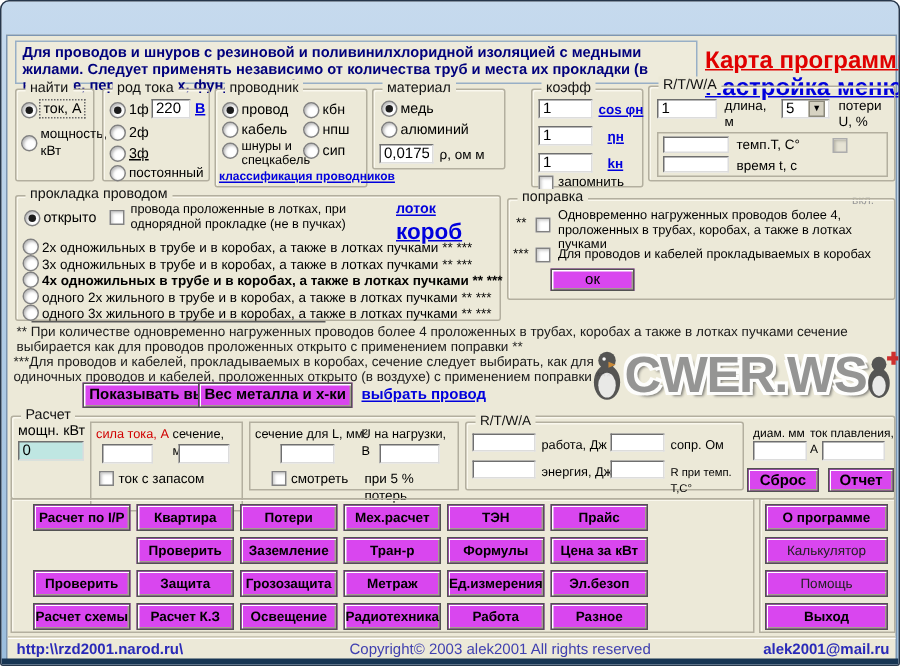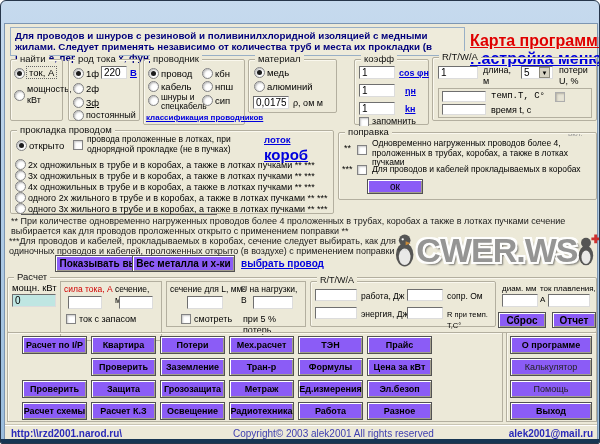--- a/index.html
+++ b/index.html
@@ -36,21 +36,21 @@
   .cb { position:absolute; width:10px; height:10px; background:#fff; border:1px solid #828282;
         box-shadow:inset 1px 1px 2px rgba(0,0,0,.22); cursor:pointer; }
   .cb.dis { background:#e6e3d4; border-color:#adadad; }
   .tin { position:absolute; background:#fff; border:1px solid;
          border-color:#6f6f6f #dcdcdc #dcdcdc #6f6f6f; height:13px; padding:0 2px;
          font:10px "Liberation Sans", sans-serif; color:#000; }
   .cyan { background:#bfe6e2; }
   .sel { display:flex; align-items:center; justify-content:space-between; }
   .selarr { font-size:6px; background:#d6d2c2; border:1px solid #8d8a7c; width:11px; height:11px;
             text-align:center; line-height:10px; cursor:pointer; }
-  .pbtn { position:absolute; background:#8b5cf6; border:1px solid #525252;
+  .pbtn { position:absolute; background:#d946ef; border:1px solid #525252;
           box-shadow:inset 1px 1px 0 #ffffff, inset -1px -1px 0 #a39f8e;
           font:bold 10px "Liberation Sans", sans-serif; display:flex; align-items:center;
           justify-content:center; cursor:pointer; color:#000; }
   .gbtn { font-size:9px; }
   .norm { font-weight:normal; color:#222; }
   .note { position:absolute; font-size:9px; color:#1a1a1a; line-height:10px; width:586px; }
   .wm { position:absolute; left:388px; top:198px; width:206px; height:56px; display:flex;
         align-items:center; z-index:5; opacity:.93; pointer-events:none; }
   .wmtext { font-size:34px; font-weight:bold; color:#8f8f8f; letter-spacing:-1px;
         text-shadow:-2px -2px 0 #fff, 2px -2px 0 #fff, -2px 2px 0 #fff, 2px 2px 0 #fff,
@@ -148,21 +148,21 @@
       <span class="legend">R/T/W/A</span>
       <input class="tin" style="left: 5px; top: 8px; width: 40px;" value="1">
       <span class="lbl" style="left:50px; top:7px; width:30px; font-size:9px;">длина, м</span>
       <div class="tin sel" style="left:88px; top:8px; width:32px;">
         <span>5</span>
         <span class="selarr">▼</span>
       </div>
       <span class="lbl" style="left:126px; top:7px; width:34px; font-size:9px;">потери U, %</span>
       <div class="innerbox" style="left:5px; top:30px; width:154px; height:30px;">
         <input class="tin" style="left: 3px; top: 2px; width: 44px; height: 11px; font-size: 9px;">
-        <span class="lbl" style="left:52px; top:2px; font-size:9px;font-family:Liberation Mono, monospace;">темп.T, C°</span>
+        <span class="lbl" style="left:52px; top:2px; font-size:9px;">темп.T, C°</span>
         <span class="cb dis" style="left:116px; top:3px;"></span>
         <span class="lbl" style="left:129px; top:3px; font-size:8px; color:#9a9a9a;margin-top:36px;">вкл.</span>
         <span class="lbl" style="left:52px; top:16px; font-size:9px;">время t, с</span>
         <input class="tin" style="left: 3px; top: 15px; width: 44px; height: 11px; font-size: 9px;">
       </div>
     </div>
 
     <div class="group" style="left:5px; top:106px; width:324px; height:84px;">
       <span class="legend">прокладка проводом</span>
       <span class="rb on" style="left:5px; top:9px;"></span>
@@ -170,21 +170,21 @@
       <span class="cb" style="left:62px; top:9px;"></span>
       <span class="lbl" style="left:76px; top:4px; width:172px; font-size:8.5px; line-height:9.5px;">провода проложенные в лотках, при однорядной прокладке (не в пучках)</span>
       <span class="link" style="left:253px; top:3px; font-size:9.5px;">лоток</span>
       <span class="link" style="left:253px; top:15px; font-size:15px;">короб</span>
 
       <span class="rb" style="left:4px; top:28px;"></span>
       <span class="lbl" style="left:17px; top:29px; font-size:9px; white-space:nowrap;">2х одножильных в трубе и в коробах, а также в лотках пучками ** ***</span>
       <span class="rb" style="left:4px; top:39px;"></span>
       <span class="lbl" style="left:17px; top:40px; font-size:9px; white-space:nowrap;">3х одножильных в трубе и в коробах, а также в лотках пучками ** ***</span>
       <span class="rb" style="left:4px; top:50px;"></span>
-      <span class="lbl" style="left:17px; top:51px; font-size:9px; white-space:nowrap;">4х одножильных в трубе и в коробах, а также в лотках пучками ** ***</span>
+      <span class="lbl" style="left:17px; top:51px; font-size:9px; white-space:nowrap;font-weight:bold;">4х одножильных в трубе и в коробах, а также в лотках пучками ** ***</span>
       <span class="rb" style="left:4px; top:61px;"></span>
       <span class="lbl" style="left:17px; top:62px; font-size:9px; white-space:nowrap;">одного 2х жильного в трубе и в коробах, а также в лотках пучками ** ***</span>
       <span class="rb" style="left:4px; top:72px;"></span>
       <span class="lbl" style="left:17px; top:73px; font-size:9px; white-space:nowrap;">одного 3х жильного в трубе и в коробах, а также в лотках пучками ** ***</span>
       <div class="uline" style="left:10px; top:83px; width:196px;"></div>
     </div>
 
     <div class="group" style="left:333px; top:108px; width:259px; height:68px;">
       <span class="legend">поправка</span>
       <span class="lbl" style="left:5px; top:10px; font-size:9px;">**</span>

